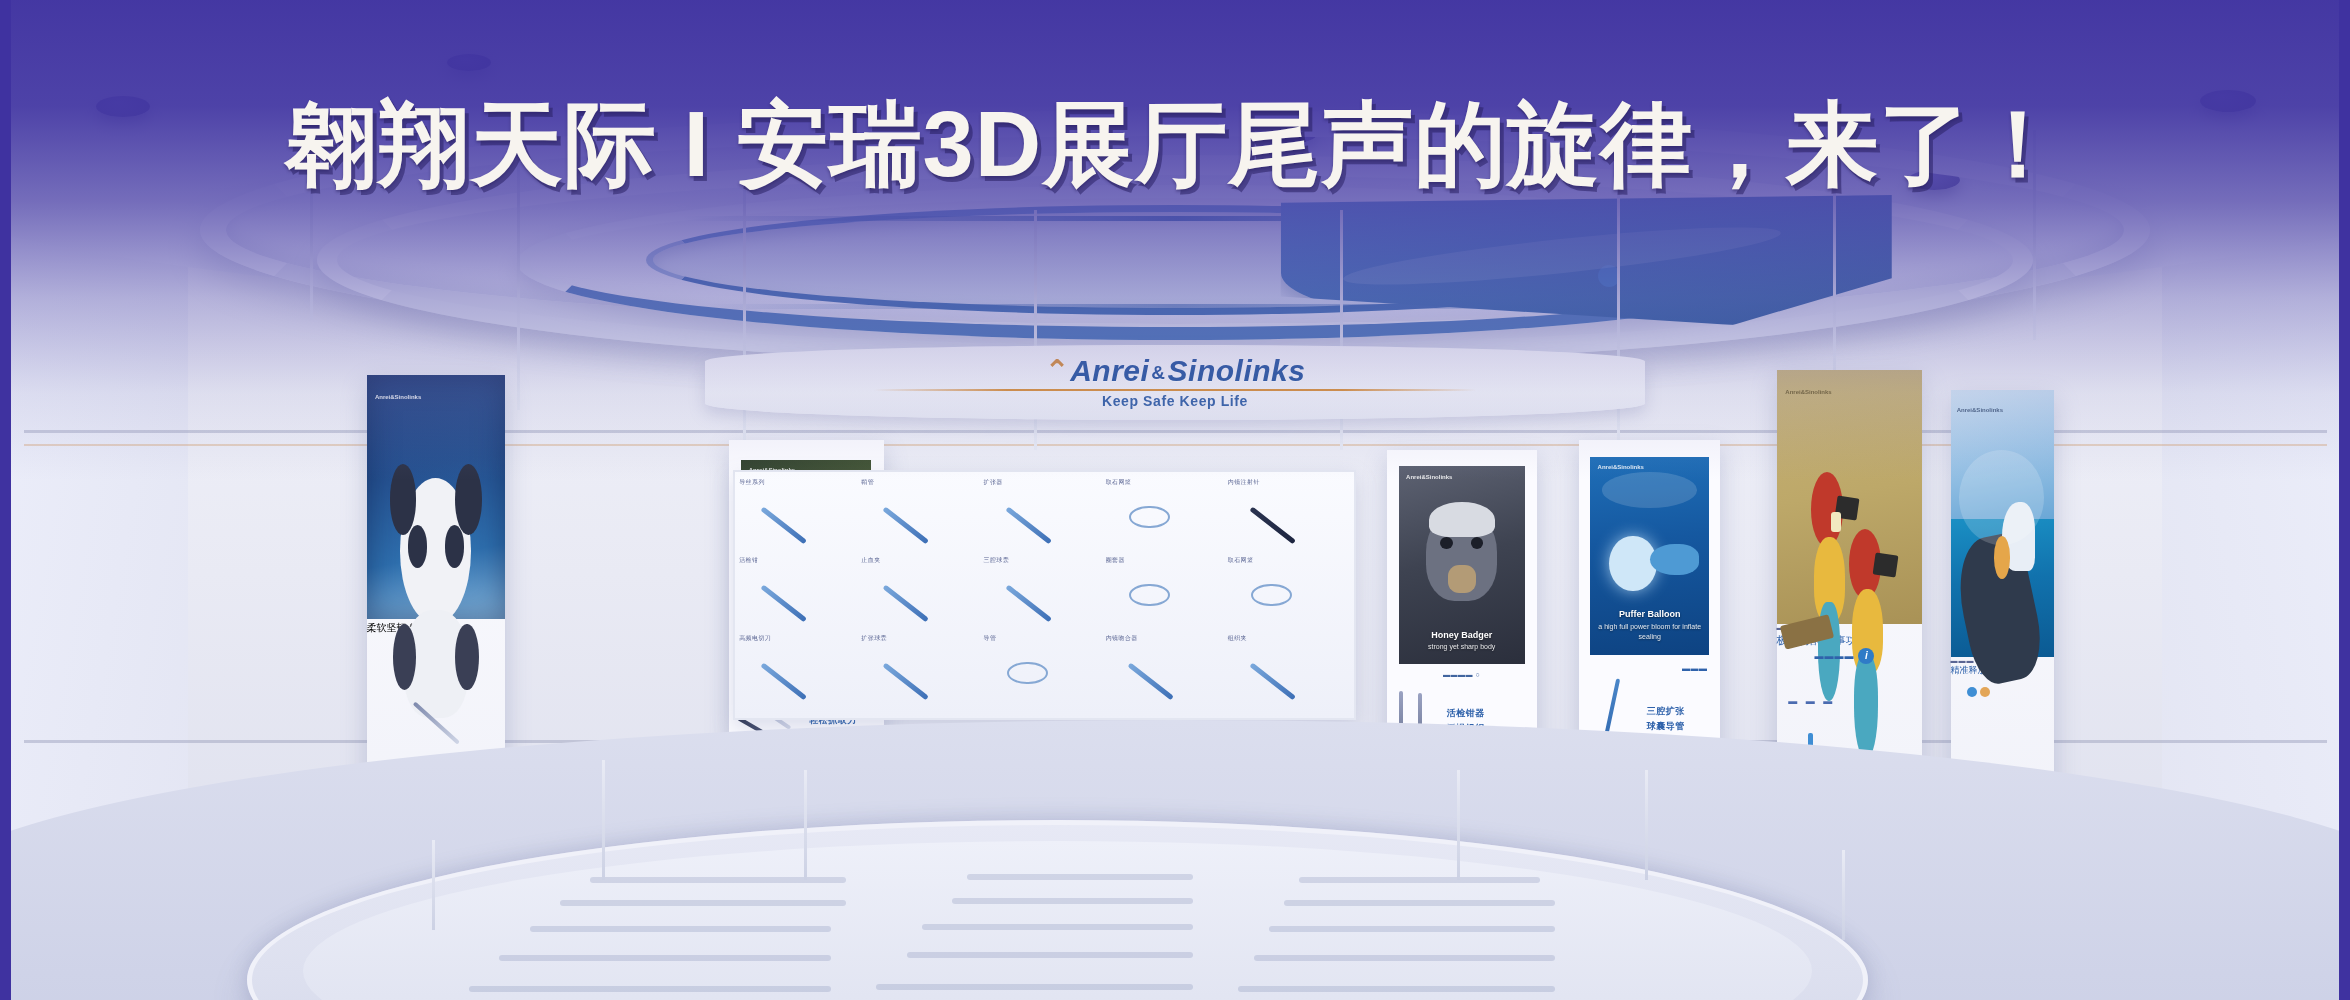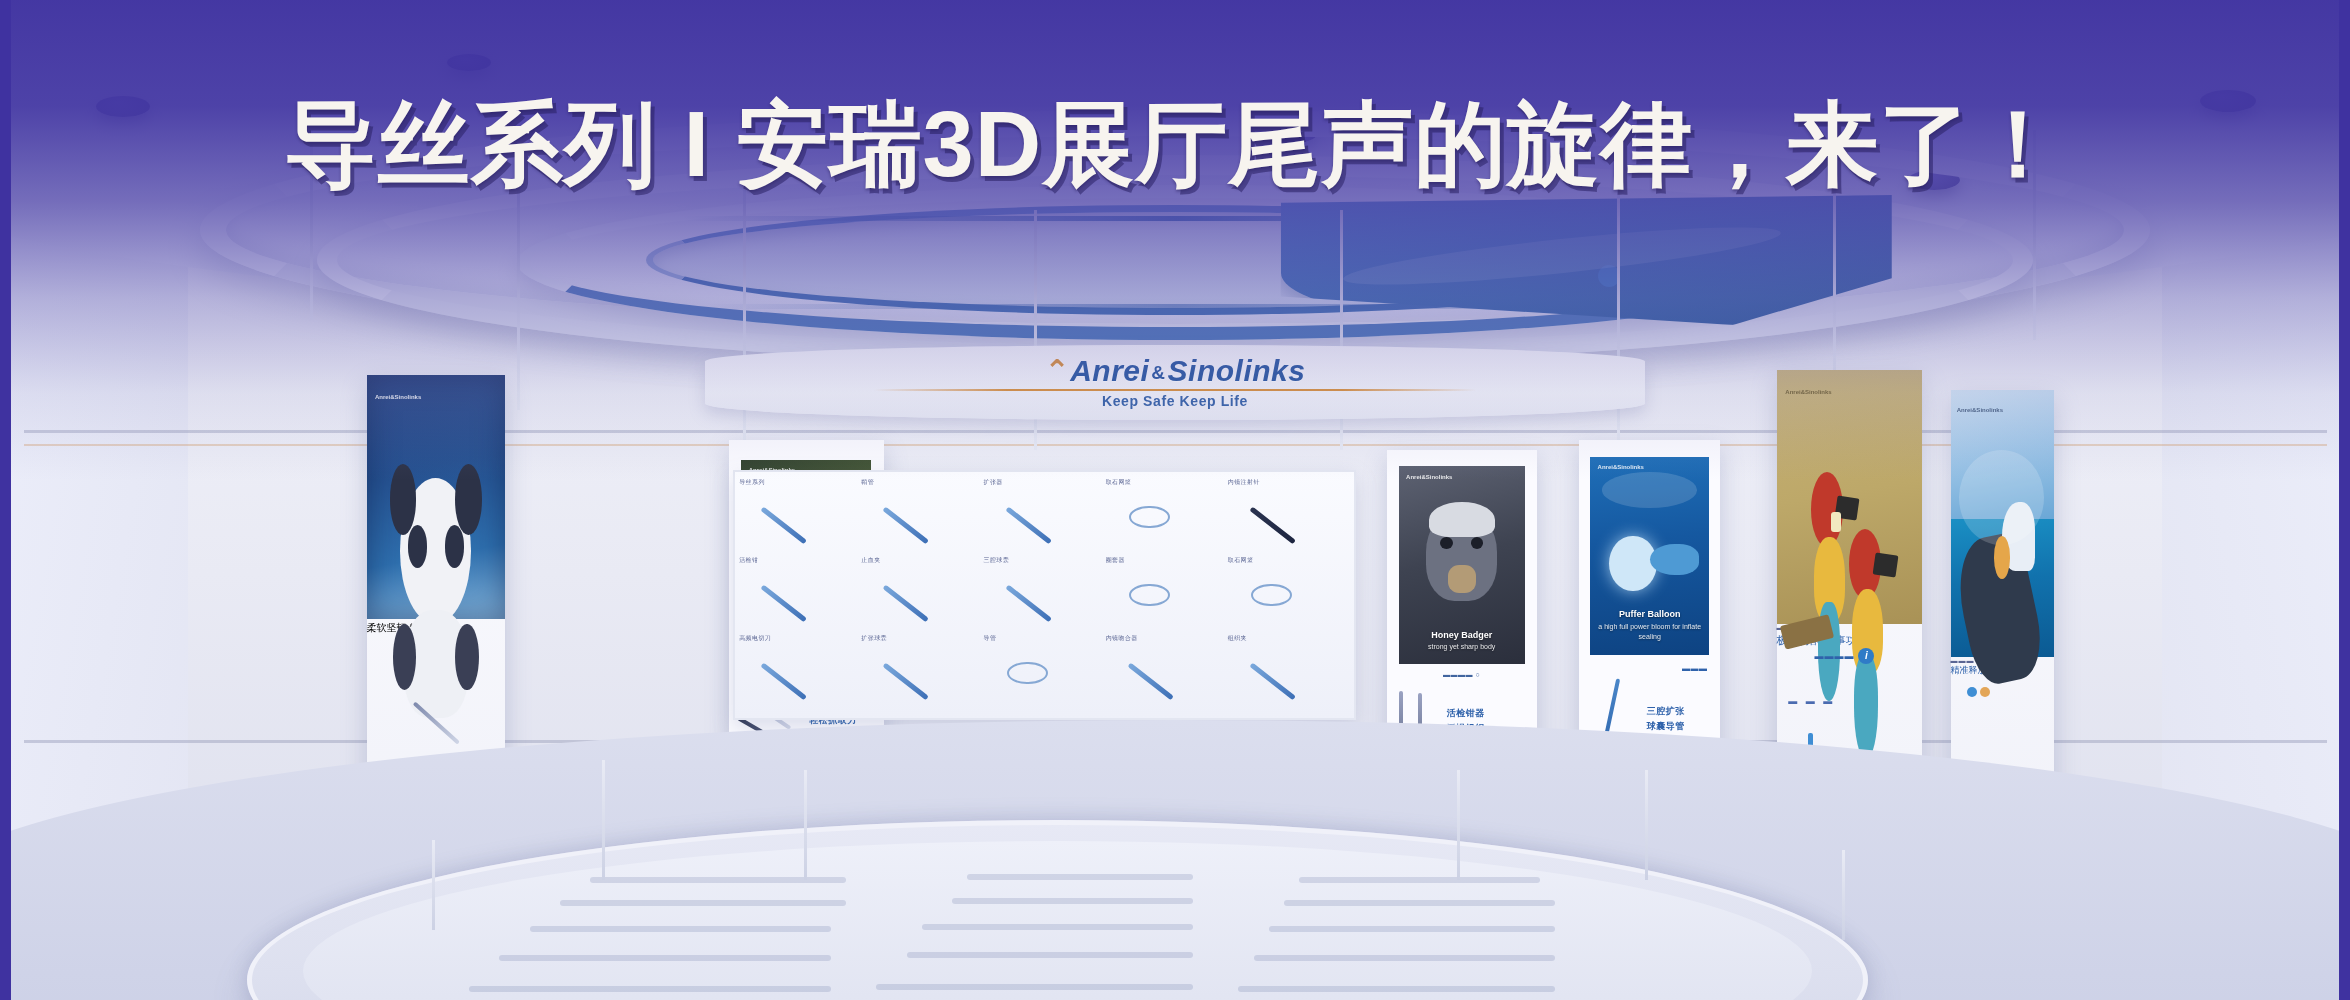--- a/index.html
+++ b/index.html
@@ -557,14 +557,14 @@
     <div class="post" style="left:34.2%;top:77%;height:11%;"></div>
     <div class="post" style="left:62.0%;top:77%;height:11%;"></div>
     <div class="post" style="left:70.0%;top:77%;height:11%;"></div>
     <div class="post" style="left:78.4%;top:85%;height:9%;"></div>
   </div>
 
   <div class="purple"></div>
   <div class="edge l"></div>
   <div class="edge r"></div>
 
-  <h1 class="headline">导丝系列 I 安瑞3D展厅尾声的旋律，来了！</h1>
+  <h1 class="headline">翱翔天际 I 安瑞3D展厅尾声的旋律，来了！</h1>
 </div>
 
 </body></html>

